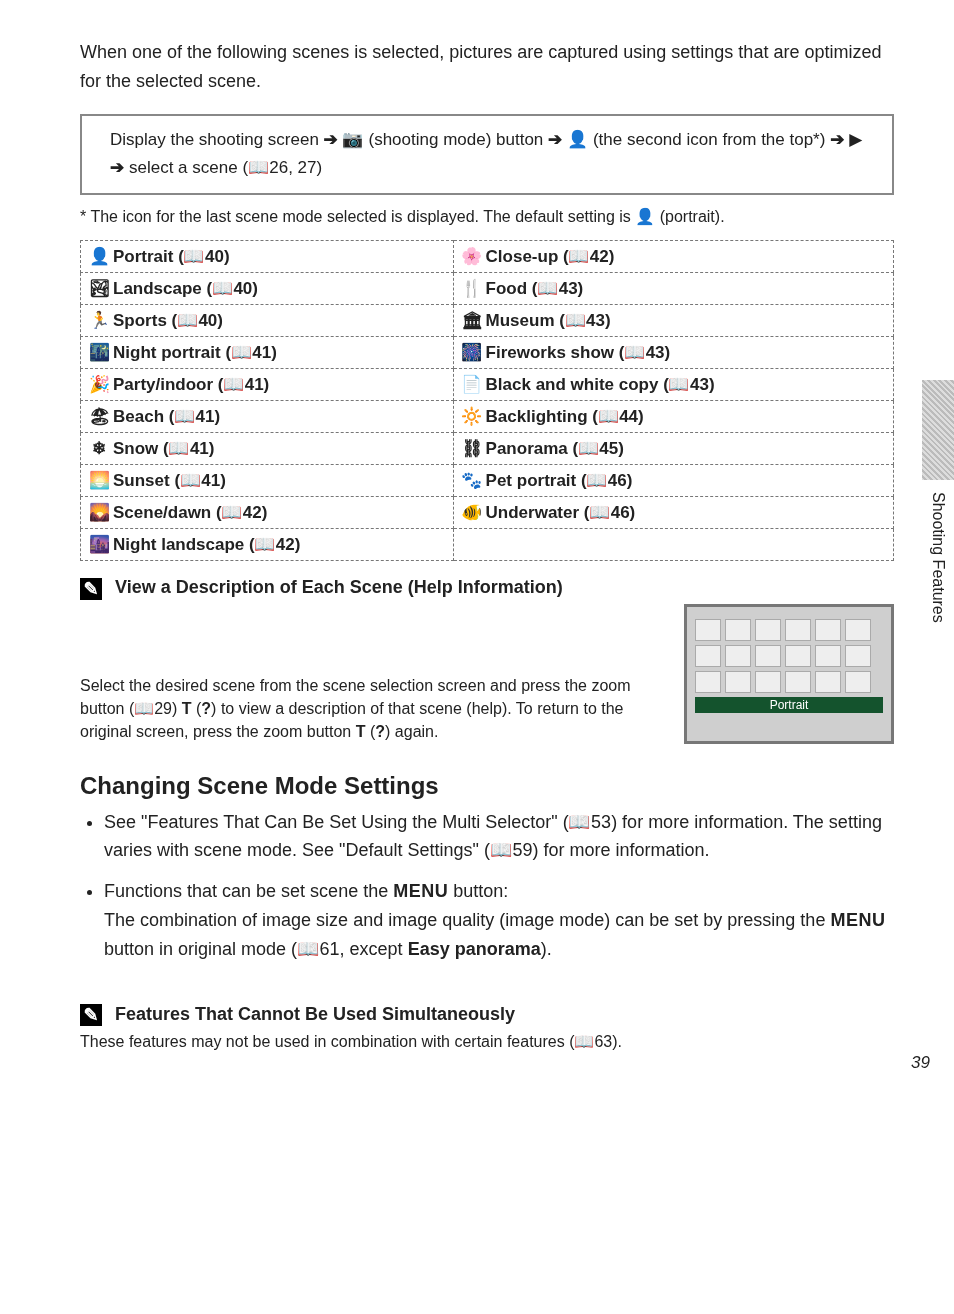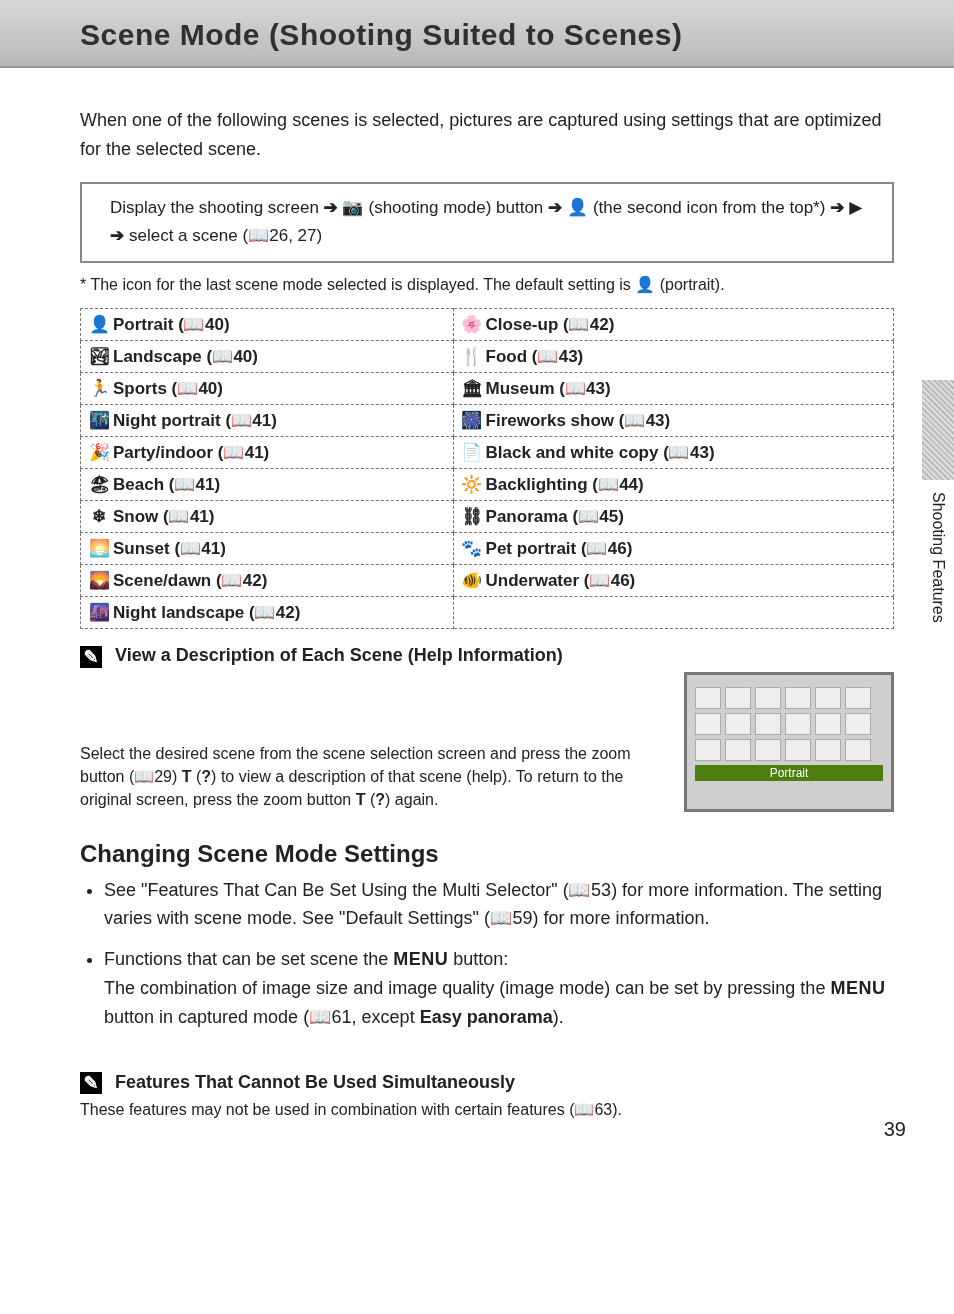--- a/index.html
+++ b/index.html
@@ -105,21 +105,21 @@
     margin: 4px 0;
   }
   .thumb .cell {
     width: 24px; height: 20px;
     background: #eee;
     border: 1px solid #aaa;
   }
   .thumb .label {
     text-align: center;
     color: #fff;
-    background: #4d7c0f;
+    background: #14532d;
     font-size: 12px;
     margin-top: 4px;
     padding: 1px 6px;
   }
   .h2 {
     font-weight: 800;
     font-size: 24px;
     margin: 28px 0 8px 0;
   }
   ul.bul { margin: 0 0 0 24px; padding: 0; font-size: 18px; line-height: 1.6; }
@@ -137,40 +137,38 @@
     width: 32px; height: 100px;
     background: repeating-linear-gradient(45deg,#ddd,#ddd 2px,#bbb 2px,#bbb 4px);
     margin-bottom: 12px;
   }
   .side-tab .vtxt {
     writing-mode: vertical-rl;
     font-size: 16px;
   }
   .page-number {
     position: absolute;
-    right: 48px;
+    right: 24px;
     bottom: 16px;
-    font-size: 20px;
+    font-style: italic;
+    font-size: 17px;
   }
   .book { font-family: serif; }
   .arrow { font-weight: bold; }
   .bold { font-weight: 800; }
 </style>
 </head>
 <body>
 <div class="page">
 
 <div class="side-tab">
   <div class="hatch"></div>
   <div class="vtxt">Shooting Features</div>
 </div>
 
-<div class="header-band">
-  <div class="header-title">Scene Mode (Shooting Suited to Scenes)</div>
-</div>
 
 <div class="body-col">
 
   <p class="intro">When one of the following scenes is selected, pictures are captured using settings that are optimized for the selected scene.</p>
 
   <div class="nav-box">
     <span>Display the shooting screen</span>
     <span class="arrow">➔</span>
     <span>📷</span>
     <span>(shooting mode) button</span>
@@ -282,21 +280,21 @@
   <ul class="bul">
     <li>
       <span>See "Features That Can Be Set Using the Multi Selector" (</span><span class="book">📖</span><span>53</span><span>) for more information. The setting varies with scene mode. See "Default Settings" (</span><span class="book">📖</span><span>59</span><span>) for more information.</span>
     </li>
     <li>
       <span>Functions that can be set scene the</span>
       <span class="menu-glyph">MENU</span>
       <span>button:</span><br>
       <span>The combination of image size and image quality (image mode) can be set by pressing the</span>
       <span class="menu-glyph">MENU</span>
-      <span>button in captured mode (</span><span class="book">📖</span><span>61</span><span>, except</span>
+      <span>button in original mode (</span><span class="book">📖</span><span>61</span><span>, except</span>
       <span class="bold">Easy panorama</span><span>).</span>
     </li>
   </ul>
 
   <div class="note-title" style="margin-top:40px">
     <span class="pencil-box">✎</span>
     <span>Features That Cannot Be Used Simultaneously</span>
   </div>
   <div class="note-body">
     <span>These features may not be used in combination with certain features (</span><span class="book">📖</span><span>63</span><span>).</span>

